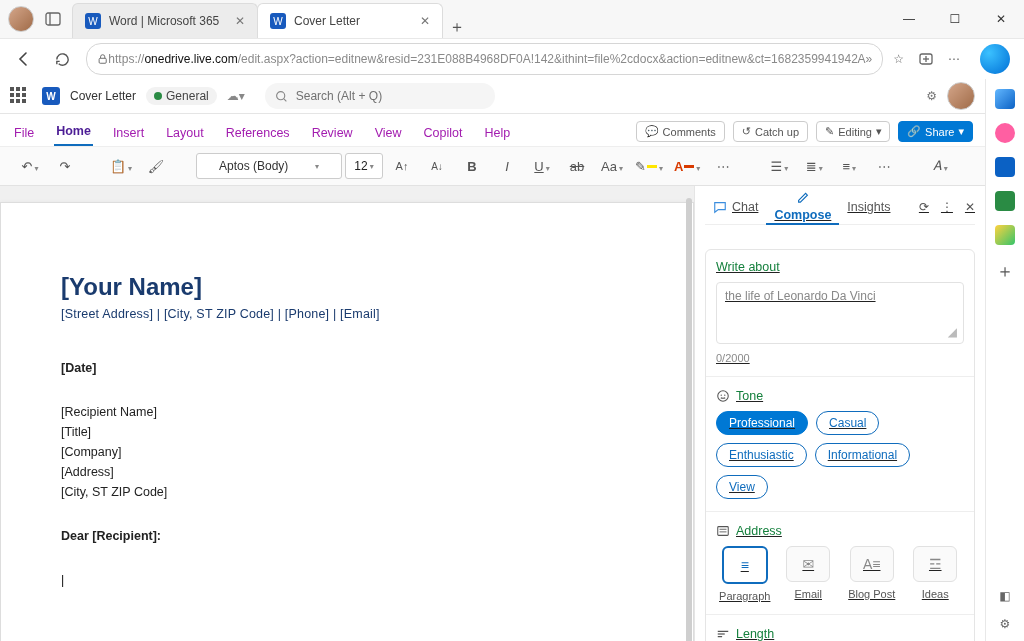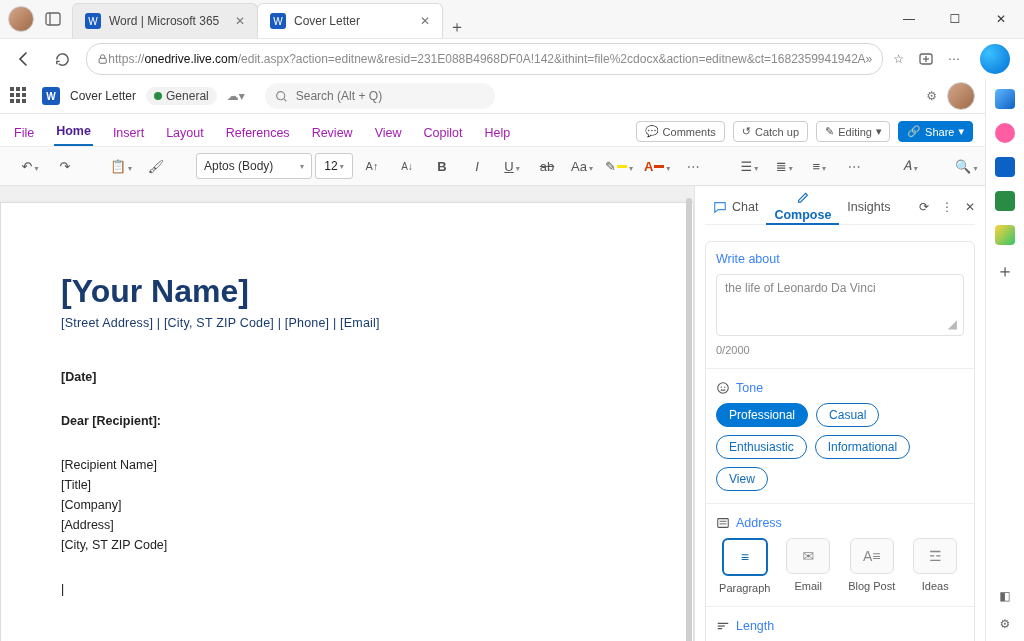--- a/index.html
+++ b/index.html
@@ -68,42 +68,42 @@
   .ribbon-tab.active { color:#4c1d95; border-bottom:2px solid var(--accent-blue); font-weight:600; }
   .ribbon-right { margin-left:auto; display:flex; align-items:center; gap:8px; padding-bottom:4px;}
   .chip { border:1px solid #ccc; border-radius:4px; padding:3px 8px; font-size:11px; color:#555; display:flex; align-items:center; gap:4px; background:#fff;}
   .chip.share { background:#0078d4; color:#fff; border-color:#0078d4; }
   
   .ribbon-bar { height:38px; border-top:1px solid #eee; border-bottom:1px solid #e2e2e2; background:#fafafa; display:flex; align-items:center; padding:0 10px; gap:6px; overflow:hidden;}
   .rb-group { display:flex; align-items:center; gap:3px; padding:0 4px;}
   .sep { width:1px; height:22px; background:#ddd; margin:0 2px;}
   .rb-btn { min-width:24px; height:26px; padding:0 4px; display:flex; align-items:center; justify-content:center; color:#555; border-radius:3px; font-size:13px; }
   .rb-btn .caret::after { content:"▾"; font-size:8px; margin-left:2px; color:#888;}
-  .font-box { width:100px; height:24px; border:1px solid #ccc; border-radius:3px; background:#fff; display:flex; align-items:center; padding:0 7px; font-size:12px; color:#333; justify-content:space-between;}
+  .font-box { width:100px; height:24px; border:1px solid #ccc; border-radius:3px; background:#fff; display:flex; align-items:center; padding:0 22px; font-size:12px; color:#333; justify-content:space-between;}
   .size-box { width:36px; height:24px; border:1px solid #ccc; border-radius:3px; background:#fff; display:flex; align-items:center; justify-content:center; font-size:12px; }
   
   .doc-split { flex:1; display:flex; min-height:0; }
   .canvas-wrap { flex:1; overflow:auto; background:#f0f0f0; display:flex; justify-content:center; padding:16px 0; position:relative;}
   .page { width:640px; background:#fff; border:1px solid #ddd; box-shadow:0 2px 6px rgba(0,0,0,.08); padding:70px 60px; min-height:760px; position:relative;}
-  .doc-name { font-size:32px; font-weight:700; color:var(--word-accent); margin-bottom:6px;}
+  .doc-name { font-size:24px; font-weight:700; color:var(--word-accent); margin-bottom:6px;}
   .doc-sub { font-size:12.5px; color:var(--word-accent); margin-bottom:40px; letter-spacing:.2px;}
   .doc-line { font-size:12.5px; color:#222; margin-bottom:6px;}
   .doc-block { margin-bottom:30px;}
   .bold { font-weight:700; }
   .caret-line::after { content:"|"; color:#111; }
   
   .vthumb { position:absolute; right:2px; top:12px; width:6px; height:520px; background:#cfcfcf; border-radius:3px;}
   
-  .compose-pane { width:270px; border-left:1px solid var(--card-border); display:flex; flex-direction:column; padding:4px 10px 10px; gap:16px; background:#fff;}
+  .compose-pane { width:270px; border-left:1px solid var(--card-border); display:flex; flex-direction:column; padding:4px 10px 10px; gap:24px; background:#fff;text-decoration:underline;}
   .compose-tabs { display:flex; align-items:center; height:34px; border-bottom:1px solid #eee;}
   .ctab { padding:0 8px; height:100%; display:flex; align-items:center; gap:5px; font-size:12.5px; color:#555; }
   .ctab.active { color:var(--accent-blue); border-bottom:2px solid var(--accent-blue); font-weight:600;flex-direction:column;}
   .compose-tabs .right { margin-left:auto; display:flex; gap:12px; align-items:center; color:#555;}
   .card { border:1px solid var(--card-border); border-radius:6px; padding:10px; display:flex; flex-direction:column; gap:8px; }
-  .section-label { font-size:12.5px; color:#3b82f6; display:flex; align-items:center; gap:6px; font-weight:500;}
+  .section-label { font-size:12.5px; color:#15803d; display:flex; align-items:center; gap:6px; font-weight:500;}
   .write-box { border:1px solid #e2e2e2; border-radius:4px; min-height:48px; padding:6px 8px; color:#888; font-size:12px; position:relative; }
   .write-box .ic { position:absolute; right:6px; bottom:4px; color:#bbb; }
   .counter { font-size:11px; color:#8a8a8a; }
   .divider { height:1px; background:#eee; margin:4px -10px;}
   .pills { display:flex; flex-wrap:wrap; gap:8px;}
   .pill { border:1px solid var(--accent-blue); color:var(--accent-blue); border-radius:14px; padding:4px 12px; font-size:12px; }
   .pill.active { background:var(--pill-blue); color:#fff; border-color:var(--pill-blue);}
   .format-row { display:flex; justify-content:space-between; gap:6px;}
   .fmt { flex:1; display:flex; flex-direction:column; align-items:center; gap:6px; font-size:11px; color:#555;}
   .fmt .box { width:42px; height:34px; border:1px solid #e1e1e1; border-radius:6px; background:#fafafa; display:flex; align-items:center; justify-content:center; color:#888; font-size:14px;}
@@ -306,28 +306,28 @@
     <div class="doc-split">
       <div class="canvas-wrap">
         <div class="page">
 
           <div class="doc-name">[Your Name]</div>
           <div class="doc-sub">[Street Address] | [City, ST ZIP Code] | [Phone] | [Email]</div>
           <div class="doc-block">
             <div class="doc-line bold">[Date]</div>
           </div>
           <div class="doc-block">
-            <div class="doc-line bold">Dear [Recipient]:</div>
-          </div>
-          <div class="doc-block">
             <div class="doc-line">[Recipient Name]</div>
             <div class="doc-line">[Title]</div>
             <div class="doc-line">[Company]</div>
             <div class="doc-line">[Address]</div>
             <div class="doc-line">[City, ST ZIP Code]</div>
+          </div>
+          <div class="doc-block">
+            <div class="doc-line bold">Dear [Recipient]:</div>
           </div>
           <div class="doc-block">
             <div class="doc-line caret-line"></div>
           </div>
 
         </div>
         <div class="vthumb"></div>
       </div>
 
       <div class="compose-pane">

